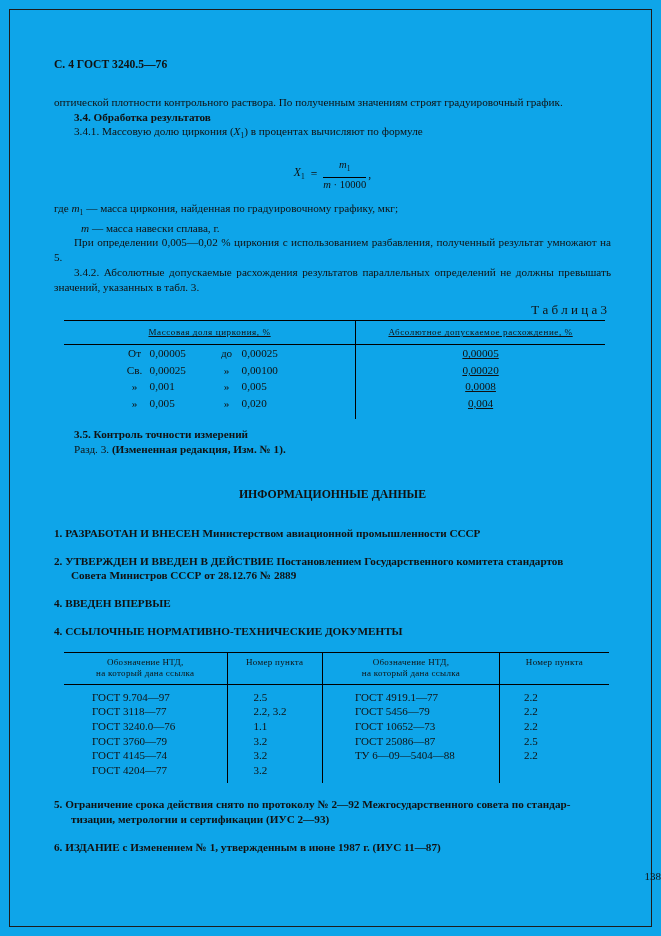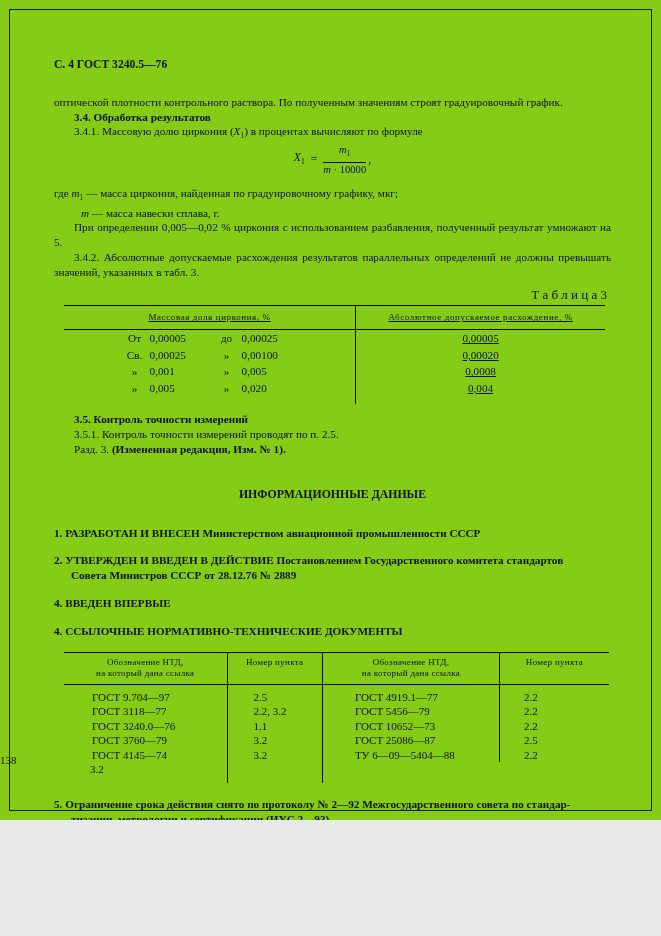--- a/index.html
+++ b/index.html
@@ -4,22 +4,22 @@
 <style>
   * { margin: 0; padding: 0; box-sizing: border-box; }
   html, body { background: #e8e8e8; }
   body {
     font-family: "Liberation Serif", "DejaVu Serif", serif;
     color: #111;
   }
   .page {
     position: relative;
     width: 661px;
-    height: 820px;
-    background: #84cc16;
+    height: 936px;
+    background: #0ea5e9;
     margin: 0 auto;
     overflow: hidden;
   }
   .page-frame {
     position: absolute;
     left: 9px; top: 9px; right: 9px; bottom: 9px;
     border: 1px solid #1c1c1c;
     pointer-events: none;
   }
   .content {
@@ -31,21 +31,21 @@
   .doc-header { font-weight: bold; font-size: 11.6px; margin-bottom: 22px; }
   .para { text-align: justify; }
   .indent { text-indent: 20px; }
   .bold { font-weight: bold; }
   i { font-style: italic; }
   sub { font-size: 7.5px; }
 
   
   .formula {
     display: flex; justify-content: center; align-items: center;
-    margin: 0 0 9px; font-size: 11.6px;
+    margin: 15px 0 9px; font-size: 11.6px;
   }
   .f-eq { margin: 0 6px; }
   .frac { display: inline-flex; flex-direction: column; text-align: center; font-size: 10.6px; line-height: 12.5px; }
   .frac .num { border-bottom: 1px solid #000; padding: 0 7px 1px; }
   .frac .den { padding-top: 1px; }
   .f-trail { margin-left: 2px; }
 
   .where-2 { margin-left: 27px; }
 
   
@@ -89,22 +89,22 @@
   .ntd-td { font-size: 11px; line-height: 14.6px; }
   .ntd-td.c1 { padding-left: 28px; }
   .ntd-td.c2 { padding-left: 26px; }
   .ntd-td.c3 { padding-left: 32px; }
   .ntd-td.c4 { padding-left: 24px; }
   .ntd-td.rfirst { padding-top: 5px; }
   .ntd-td.rlast { padding-bottom: 6px; }
 
   .page-number {
     position: absolute;
-    left: 0; right: 12px; bottom: 54px;
-    text-align: left;
+    left: 0; right: 0; bottom: 54px;
+    text-align: right;
     font-size: 11px;
   }
 </style>
 </head>
 <body>
 
 <div class="page">
   <div class="page-frame"></div>
 
   <div class="content">
@@ -186,21 +186,20 @@
               <span class="cb">0,005</span>
               <span class="cc">»</span>
               <span class="cd">0,020</span>
             </span>
         </div>
         <div class="t3-cr">0,004</div>
       </div>
     </div>
 
     <p class="para indent bold">3.5. Контроль точности измерений</p>
-    <p class="para indent">3.5.1. Контроль точности измерений проводят по п. 2.5.</p>
     <p class="para indent razd-line"><span>Разд. 3. </span><b>(Измененная редакция, Изм. № 1).</b></p>
 
     <div class="info-heading">ИНФОРМАЦИОННЫЕ ДАННЫЕ</div>
 
     <p class="info-item">1. РАЗРАБОТАН И ВНЕСЕН Министерством авиационной промышленности СССР</p>
 
     <p class="info-item"><span>2. УТВЕРЖДЕН И ВВЕДЕН В ДЕЙСТВИЕ Постановлением Государственного комитета стандартов</span><br><span class="cont">Совета Министров СССР от 28.12.76 № 2889</span></p>
 
     <p class="info-item">4. ВВЕДЕН ВПЕРВЫЕ</p>
 
@@ -236,20 +235,21 @@
       <div class="ntd-td c1 vsep">ГОСТ 3760—79</div>
       <div class="ntd-td c2 vsep">3.2</div>
       <div class="ntd-td c3 vsep">ГОСТ 25086—87</div>
       <div class="ntd-td c4">2.5</div>
 
       <div class="ntd-td c1 vsep">ГОСТ 4145—74</div>
       <div class="ntd-td c2 vsep">3.2</div>
       <div class="ntd-td c3 vsep">ТУ 6—09—5404—88</div>
       <div class="ntd-td c4">2.2</div>
 
+      <div class="ntd-td c1 vsep rlast">ГОСТ 4204—77</div>
       <div class="ntd-td c2 vsep rlast">3.2</div>
       <div class="ntd-td c3 vsep rlast"></div>
       <div class="ntd-td c4 rlast"></div>
     </div>
 
     <p class="info-item"><span>5. Ограничение срока действия снято по протоколу № 2—92  Межгосударственного совета по стандар-</span><br><span class="cont">тизации, метрологии и сертификации (ИУС 2—93)</span></p>
 
     <p class="info-item">6. ИЗДАНИЕ с Изменением № 1, утвержденным в июне 1987 г.  (ИУС 11—87)</p>
 
   </div>

